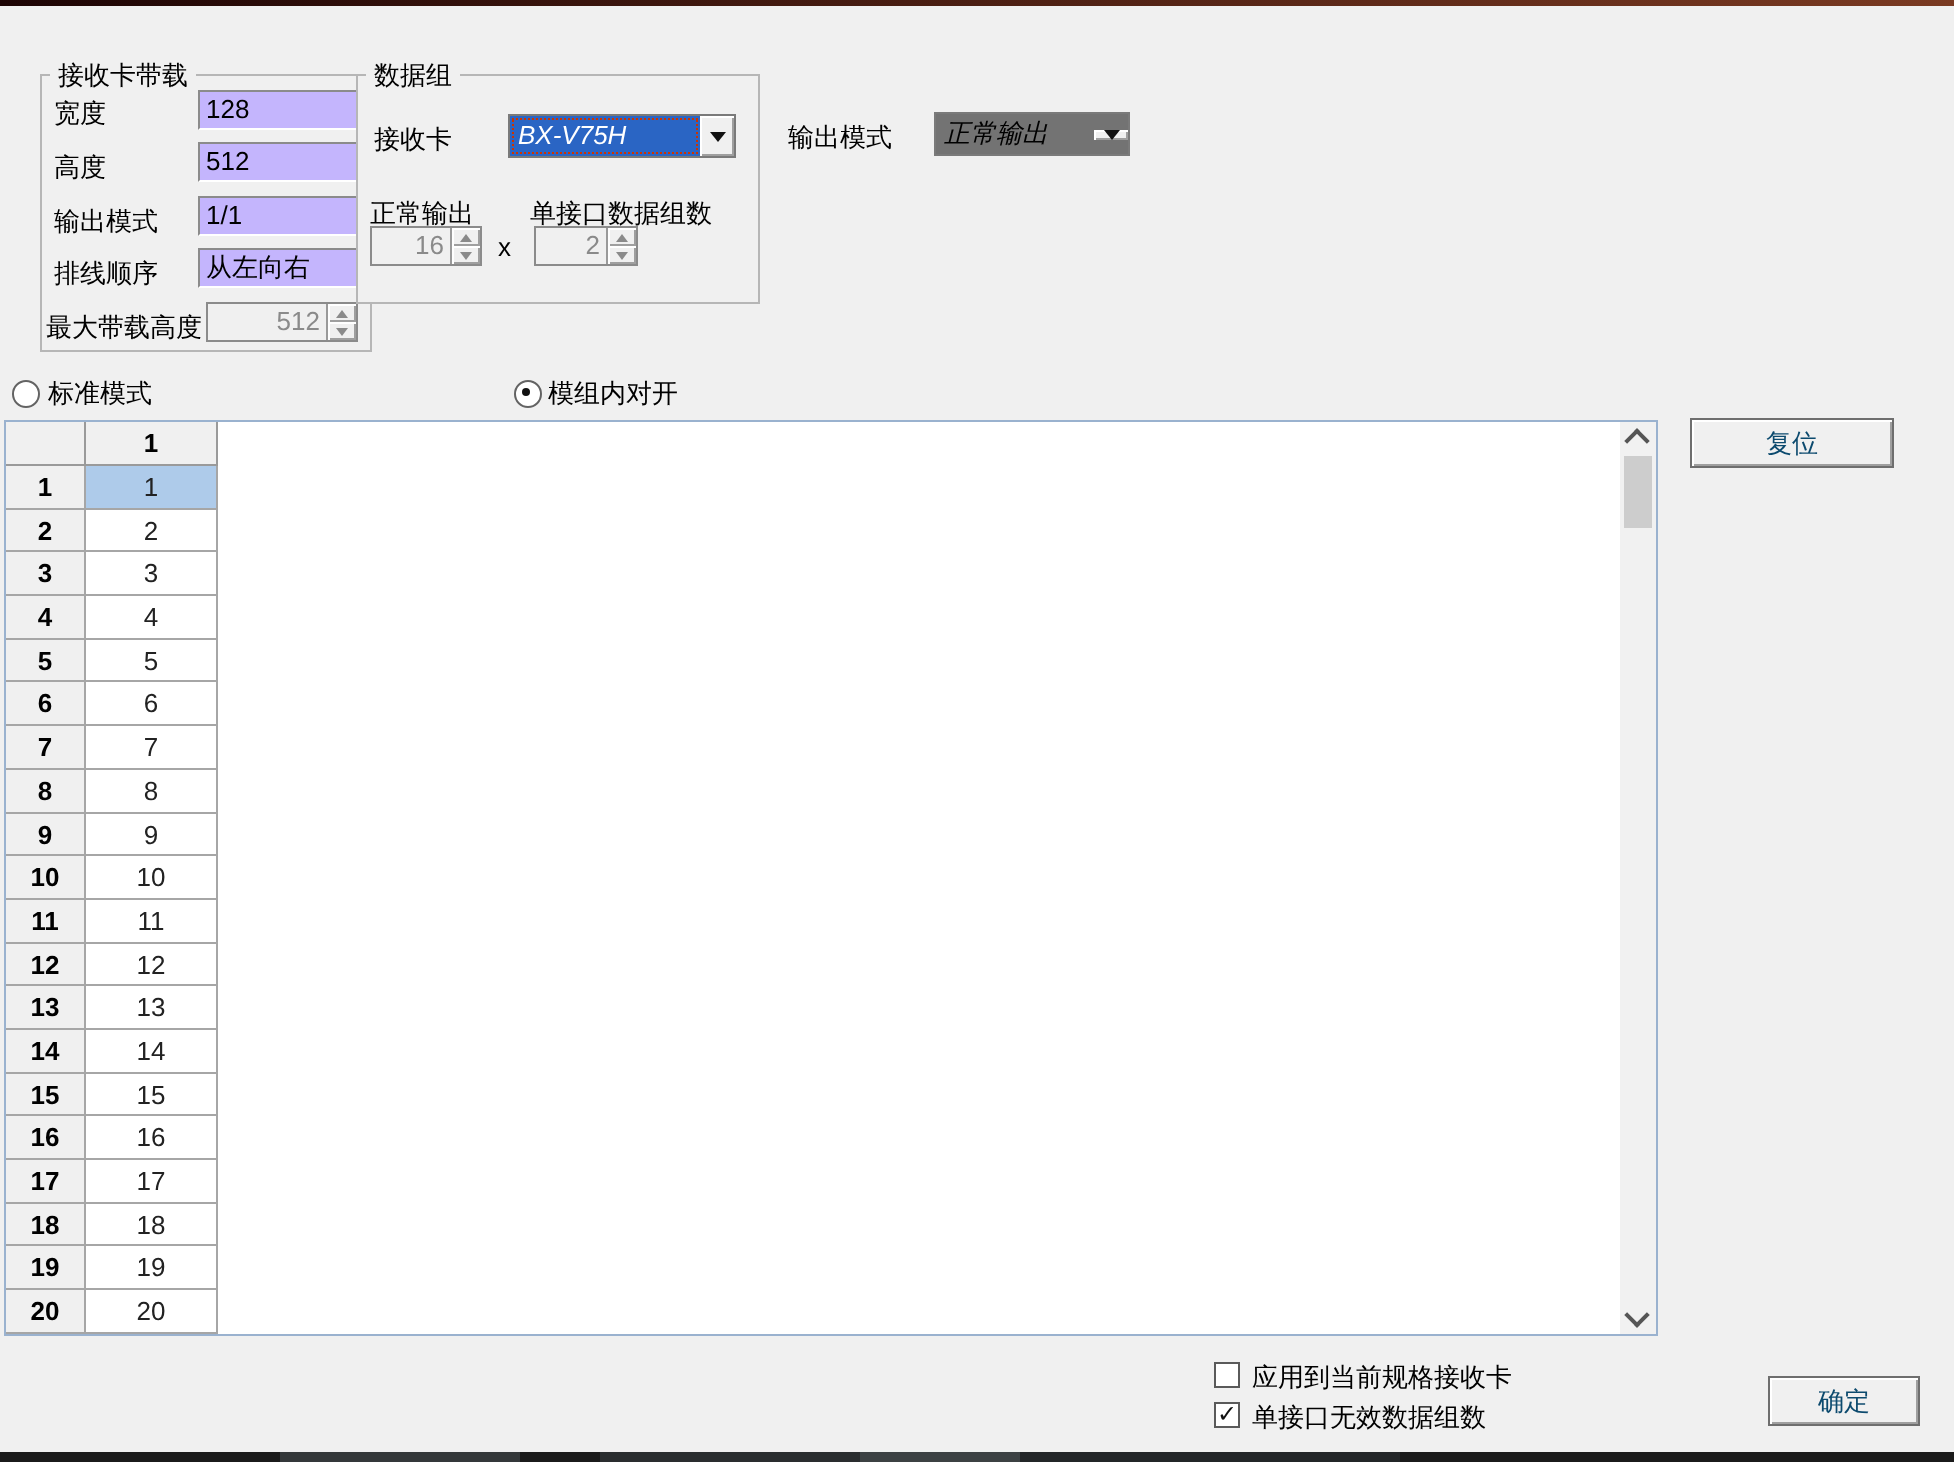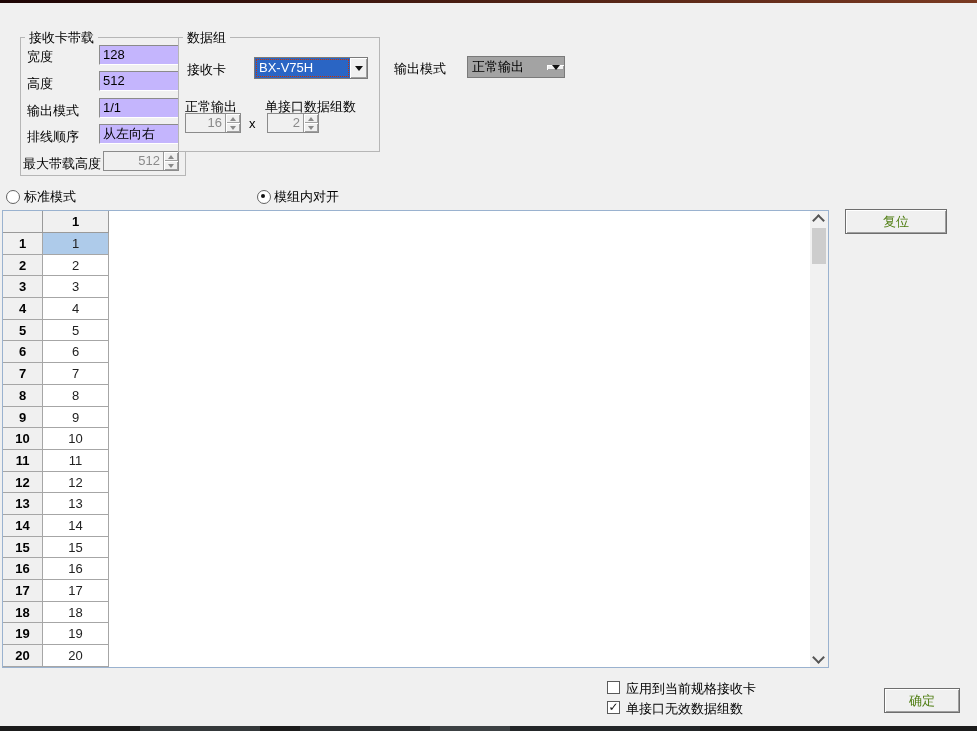--- a/index.html
+++ b/index.html
@@ -26,37 +26,37 @@
   .spin{position:absolute;box-sizing:border-box;border:1px solid #8b8b8b;display:flex;}
   .spin .val{flex:1;text-align:right;padding-right:3px;line-height:18px;font-size:13px;}
   .spin .btns{width:14px;display:flex;flex-direction:column;border-left:1px solid #9a9a9a;}
   .spin .sb{flex:1;background:#f0f0f0;box-shadow:inset 1px 1px 0 #ffffff,inset -1px -1px 0 #9f9f9f;
     display:flex;align-items:center;justify-content:center;}
   .tri-up{width:0;height:0;border-left:3px solid transparent;border-right:3px solid transparent;border-bottom:4px solid currentColor;}
   .tri-down{width:0;height:0;border-left:3px solid transparent;border-right:3px solid transparent;border-top:4px solid currentColor;}
   .spin.disabled{background:#f0f0f0;color:#8a8a8a;}
   .spin.disabled .val{color:#8a8a8a;}
   
-  .combo{position:absolute;box-sizing:border-box;border:1px solid #7a7a7a;background:#a3a3a3;display:flex;}
+  .combo{position:absolute;box-sizing:border-box;border:1px solid #7a7a7a;background:#737373;display:flex;font-style:italic;}
   .combo .cval{flex:1;line-height:20px;padding:0 4px;font-size:13px;white-space:nowrap;overflow:hidden;}
   .combo .cbtn{width:17px;background:#f0f0f0;box-shadow:inset 1px 1px 0 #ffffff,inset -1px -1px 0 #9f9f9f;
     display:flex;align-items:center;justify-content:center;}
   .arr-down{width:0;height:0;border-left:4px solid transparent;border-right:4px solid transparent;border-top:5px solid #111;}
   .combo.sel-blue .cval{background:#2a65c4;color:#fff;outline:1px dotted #cc3300;outline-offset:-2px;}
   
   .radio{position:absolute;width:12px;height:12px;border:1px solid #636363;border-radius:50%;background:#fff;}
   .radio.on::after{content:"";position:absolute;left:3px;top:3px;width:4px;height:4px;border-radius:50%;background:#111;}
   
   .cb{position:absolute;width:13px;height:13px;box-sizing:border-box;border:1px solid #5a5a5a;background:#fff;
       font-size:12px;line-height:11px;text-align:center;font-weight:bold;color:#111;}
   .cb.disabled{border-color:#9c9c9c;background:#f2f2f2;}
   
   .btn{position:absolute;box-sizing:border-box;background:#f0f0f0;border:1px solid #6e6e6e;
     box-shadow:inset 1px 1px 0 #ffffff,inset -1px -1px 0 #9f9f9f;
-    display:flex;align-items:center;justify-content:center;font-size:13px;color:#4d7c0f;cursor:pointer;}
+    display:flex;align-items:center;justify-content:center;font-size:13px;color:#0c4a6e;cursor:pointer;}
   
   #grid{left:2px;top:210px;width:827px;height:458px;background:#fff;border:1px solid #9ab2cf;box-sizing:border-box;}
   .hcell{position:absolute;box-sizing:border-box;background:#f0f0f0;border-right:1px solid #9a9a9a;border-bottom:1px solid #9a9a9a;
     font-weight:bold;text-align:center;line-height:21px;font-size:13px;}
   #grid-rows{position:absolute;left:0;top:22px;}
   .grow{display:flex;height:21.7px;}
   .gcell{box-sizing:border-box;border-right:1px solid #a6a6a6;border-bottom:1px solid #a6a6a6;
     text-align:center;line-height:21px;font-size:13px;}
   .ghead{width:40px;background:#f0f0f0;font-weight:bold;}
   .gdata{width:66px;background:#fff;color:#222;}

